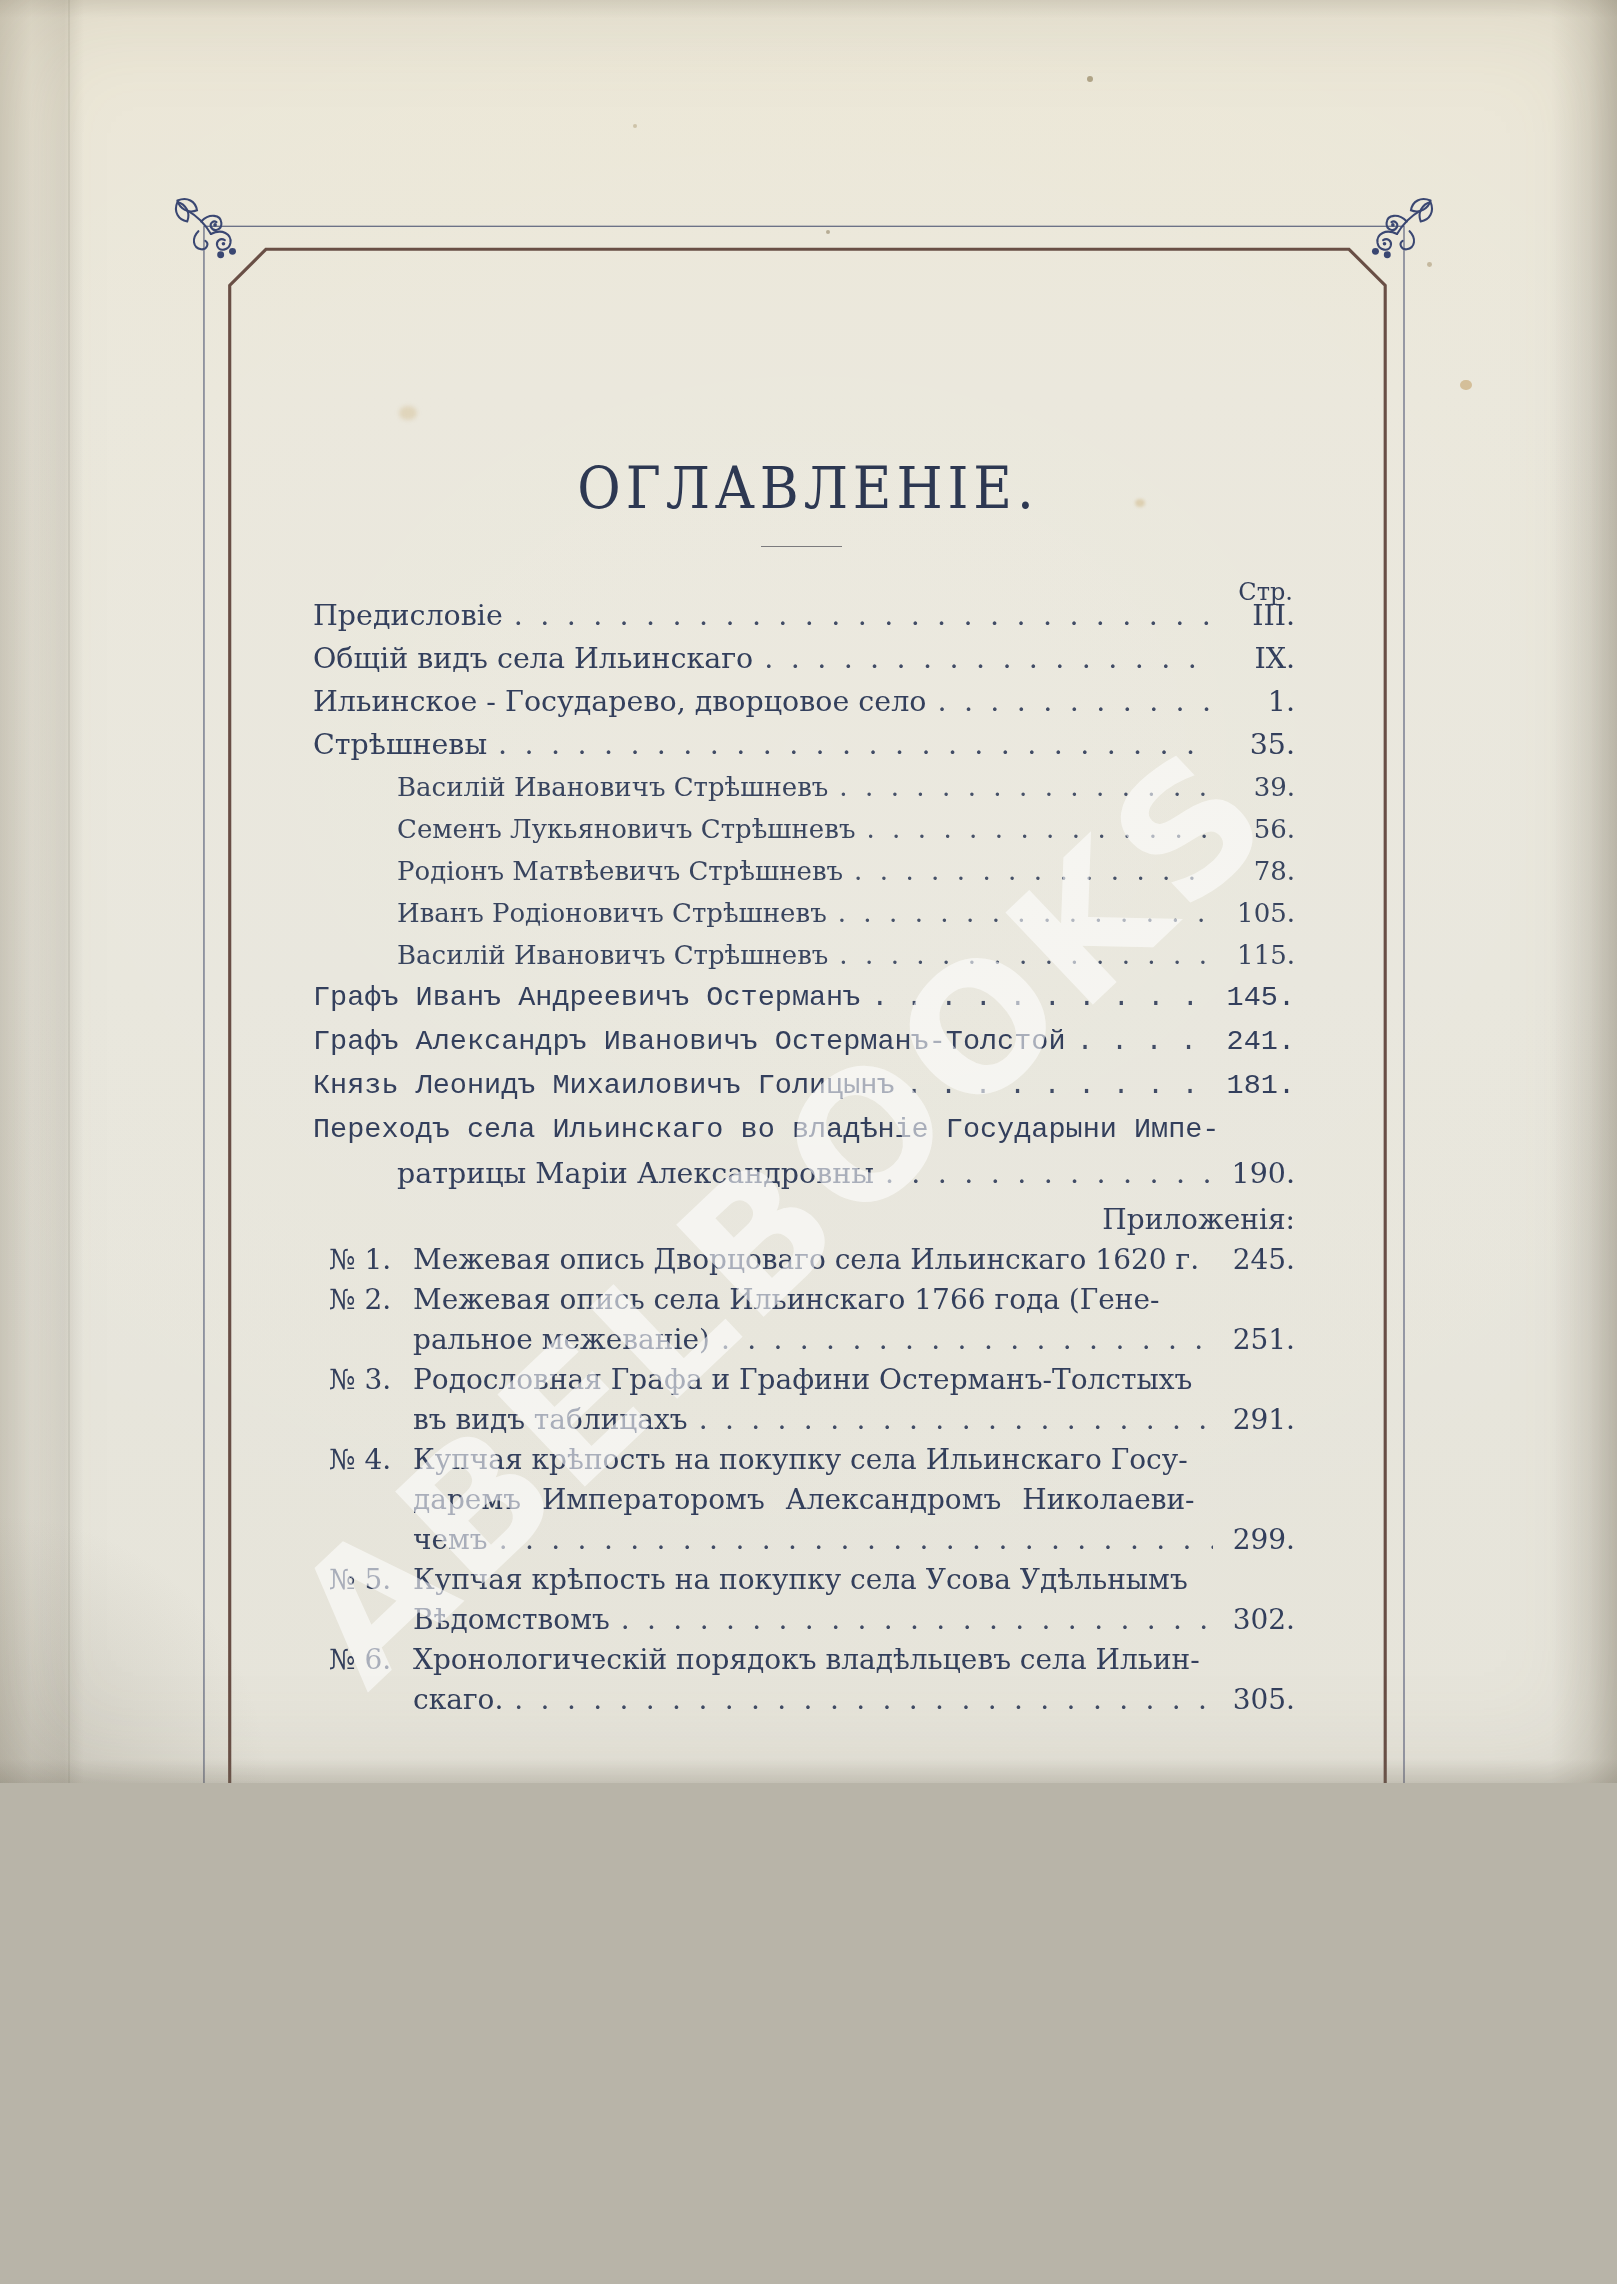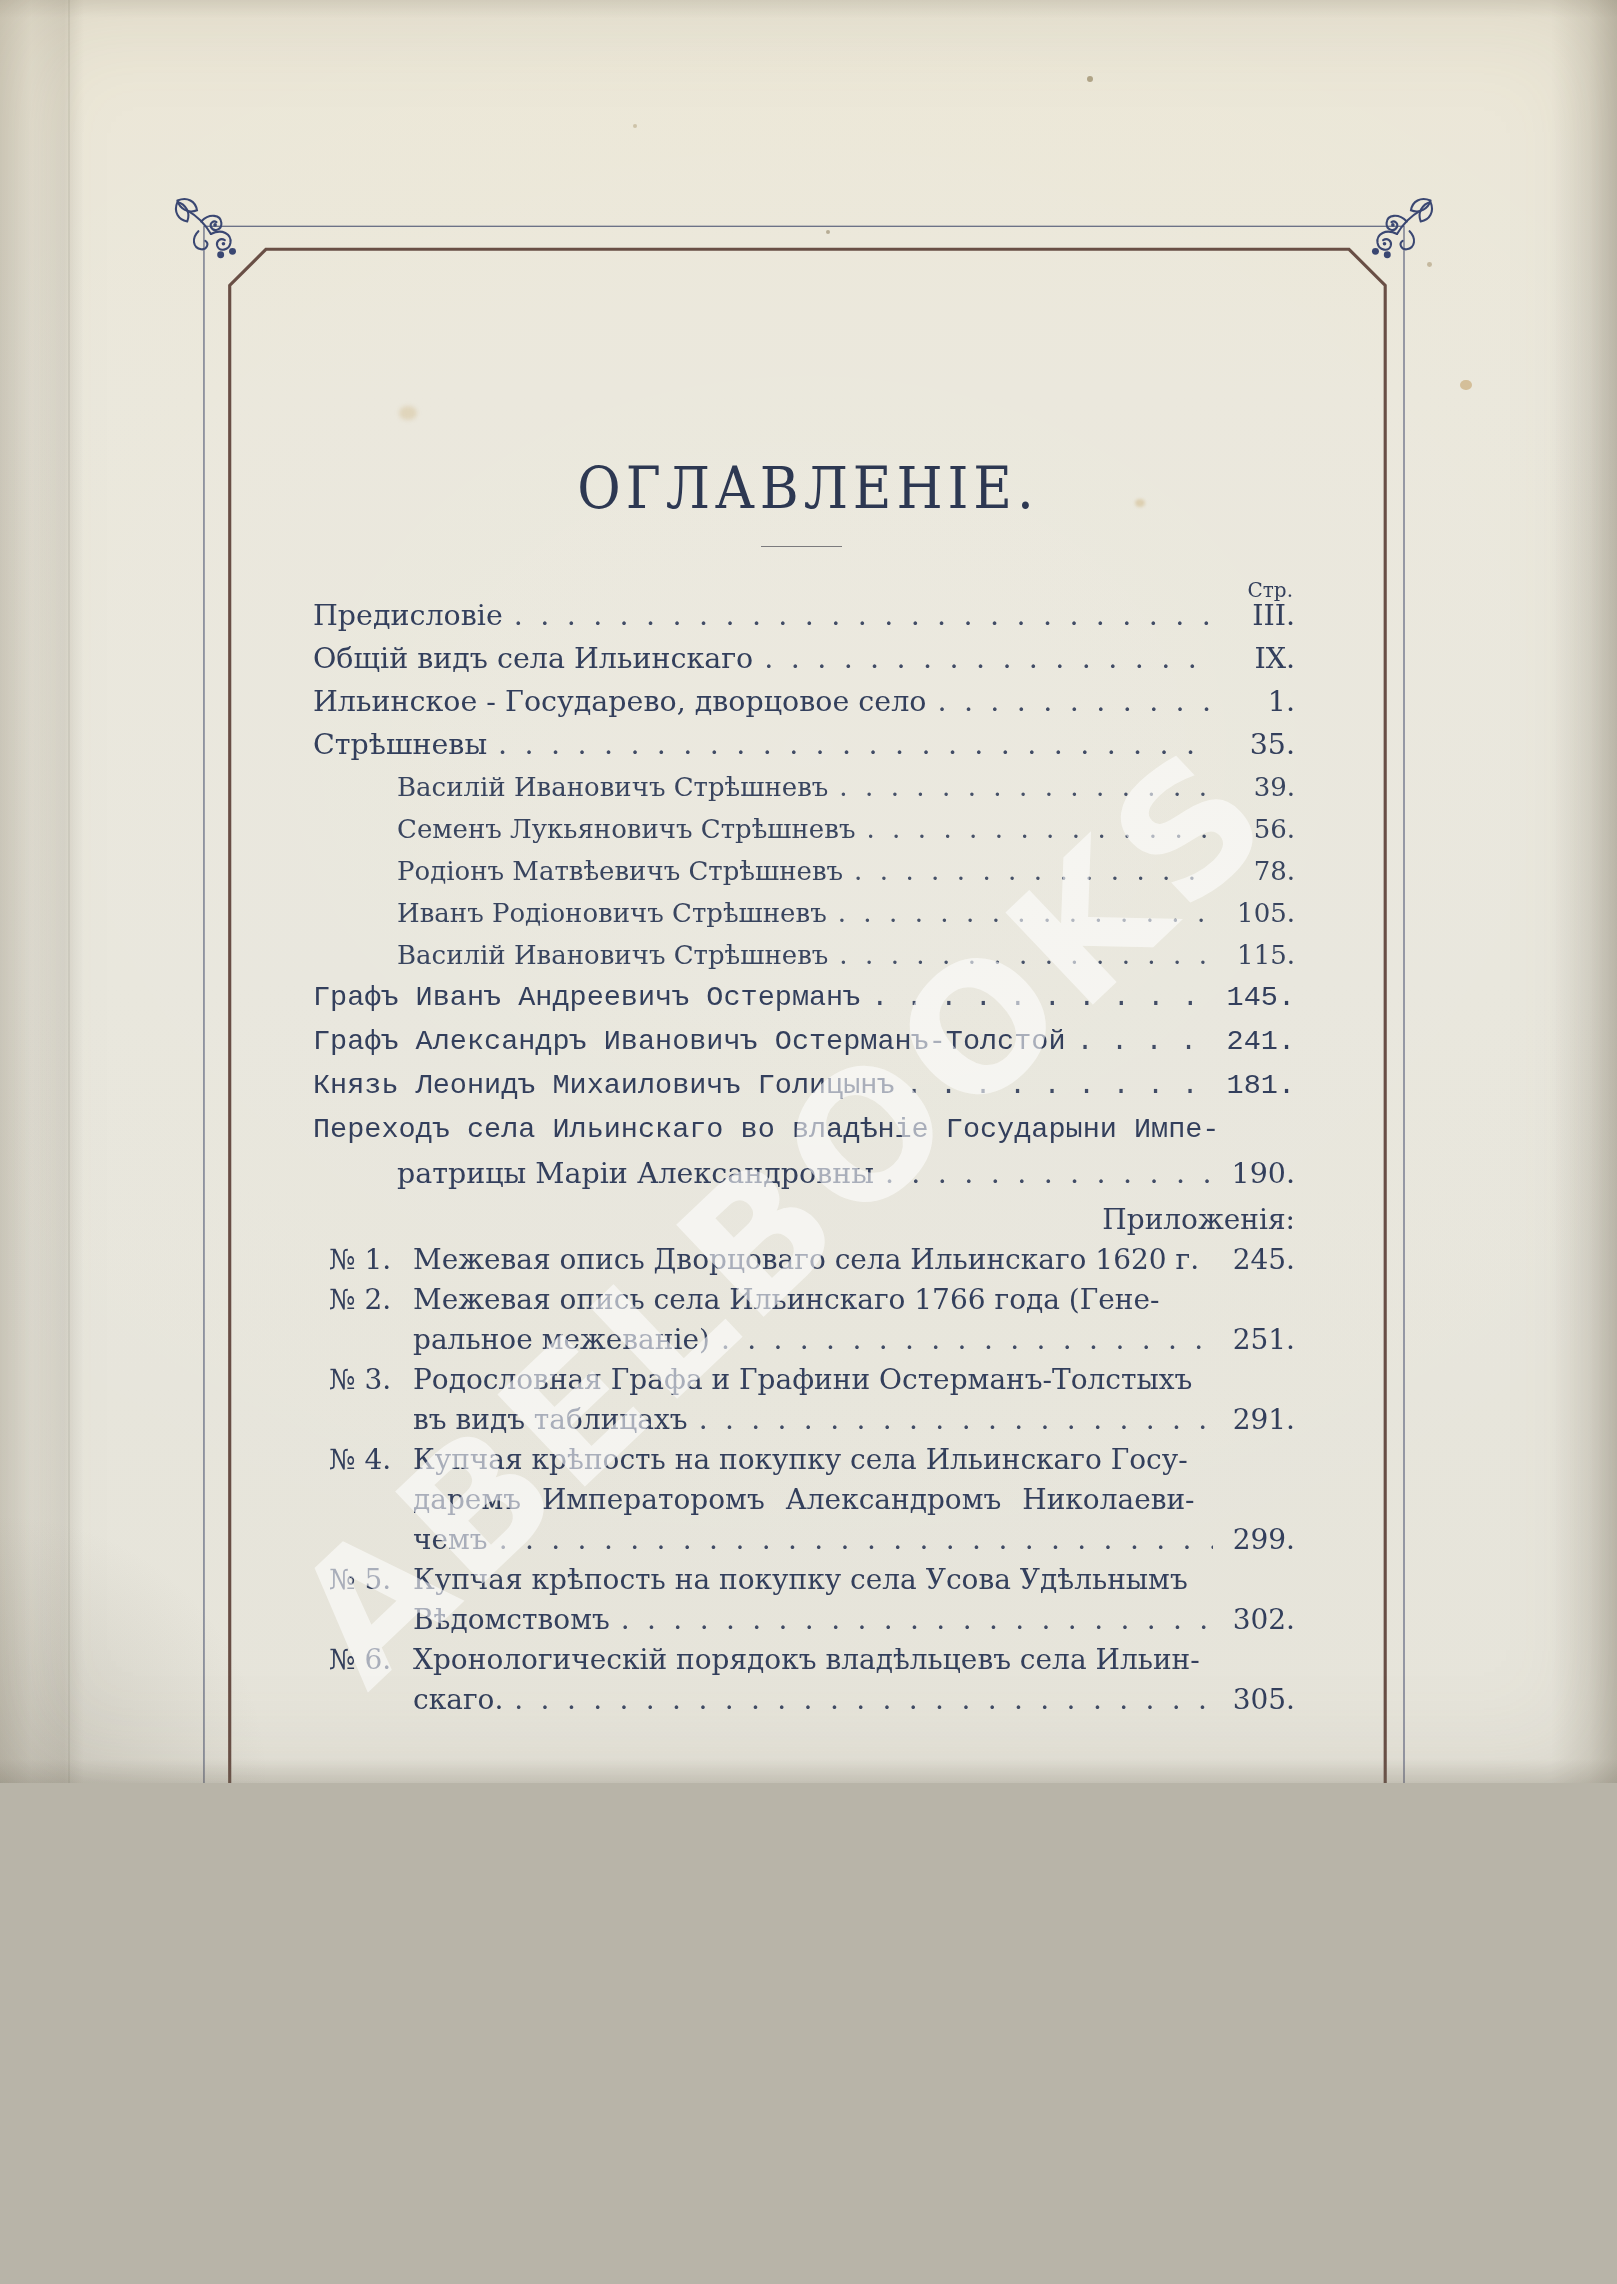--- a/index.html
+++ b/index.html
@@ -33,21 +33,21 @@
 
   .title{
     position:absolute;left:230px;width:1156px;top:454px;
     text-align:center;font-size:53px;letter-spacing:4.9px;
     color:var(--title-ink);transform:scaleY(1.10);transform-origin:top center;
     white-space:nowrap;
   }
   .title-rule{position:absolute;left:761px;top:546px;width:81px;height:1.4px;
     background:#55565c;opacity:.75;}
 
-  .col-header{position:absolute;right:324px;top:578px;font-size:20px;color:var(--ink);}
+  .col-header{position:absolute;right:324px;top:578px;font-size:24px;color:var(--ink);}
 
   .toc{position:absolute;left:313px;top:594px;width:982px;color:var(--ink);}
   .row{display:flex;align-items:baseline;white-space:nowrap;}
   .row.main   {height:43px;line-height:43px;font-size:28.5px;}
   .row.cont   {height:44px;line-height:44px;font-size:28.5px;margin-left:84px;}
   .row.sub    {height:42px;line-height:42px;font-size:26px;margin-left:84px;color:#39455f;}
   .row.heading{height:40px;line-height:40px;font-size:28px;margin-left:97px;margin-top:4.2px;justify-content:flex-end;}
   .row.app    {height:40px;line-height:40px;font-size:28px;margin-left:16px;}
   .row.appcont{height:40px;line-height:40px;font-size:28px;margin-left:100px;}
   .row.m63    {height:44px;line-height:44px;font-family:Liberation Mono, monospace;}

